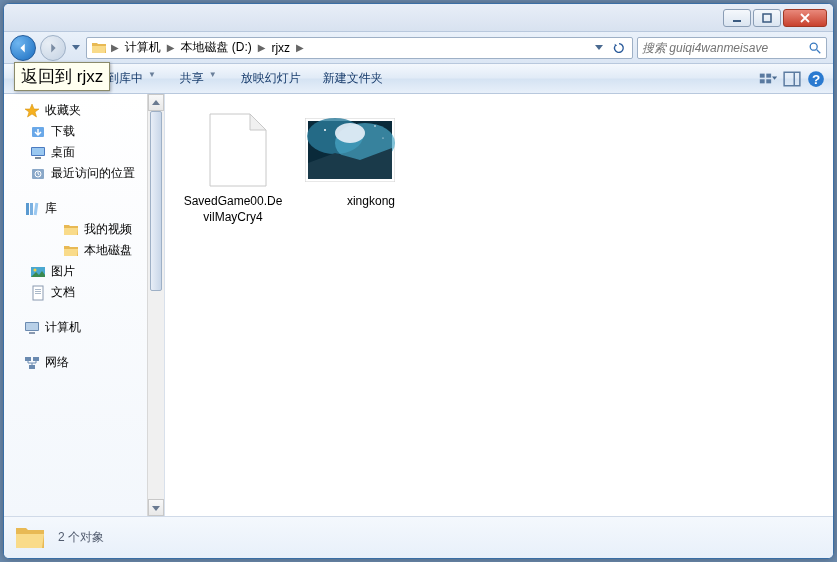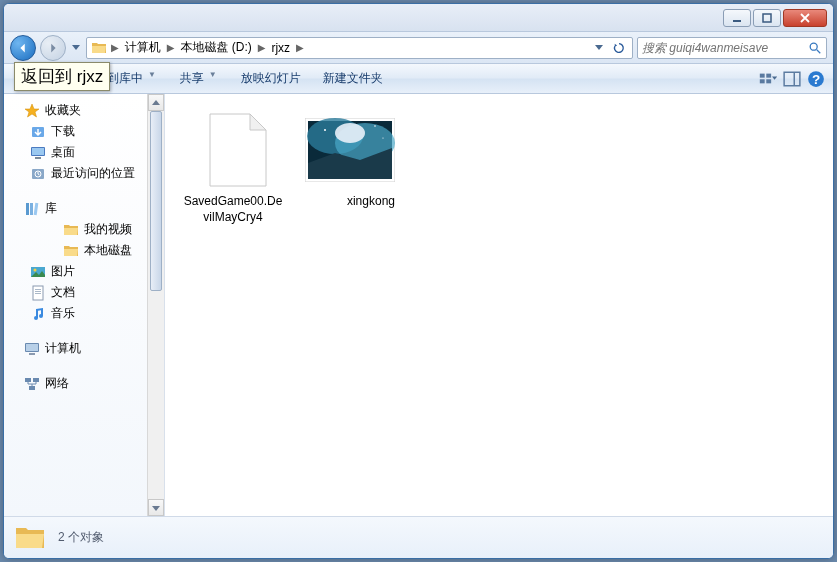--- a/index.html
+++ b/index.html
@@ -248,26 +248,20 @@
             </div>
           <div class="navitem">
               <svg class="nav-icon" viewBox="0 0 16 16">
                 <rect x="3" y="1" width="10" height="14" fill="#fff" stroke="#8a9ab0"></rect>
                 <rect x="5" y="4" width="6" height="1" fill="#aab8c8"></rect>
                 <rect x="5" y="6" width="6" height="1" fill="#aab8c8"></rect>
                 <rect x="5" y="8" width="6" height="1" fill="#aab8c8"></rect>
               </svg>
               <span>文档</span>
             </div>
-          <div class="navitem">
-              <svg class="nav-icon" viewBox="0 0 16 16">
-                <path d="M6 3 L13 2 L13 10 A2 2 0 1 1 11 8 L11 4.3 L8 4.7 L8 12 A2 2 0 1 1 6 10 Z" fill="#3a8ae0"></path>
-              </svg>
-              <span>音乐</span>
-            </div>
         </div>
 
         <div class="navgroup">
           <div class="navhead">
             <svg class="nav-icon" viewBox="0 0 16 16">
                 <rect x="1" y="2" width="14" height="9" fill="#6a8ab0" rx="1"></rect>
                 <rect x="2" y="3" width="12" height="7" fill="#b8d0e8"></rect>
                 <rect x="5" y="12" width="6" height="2" fill="#8a9ab0"></rect>
               </svg>
             <span>计算机</span>

